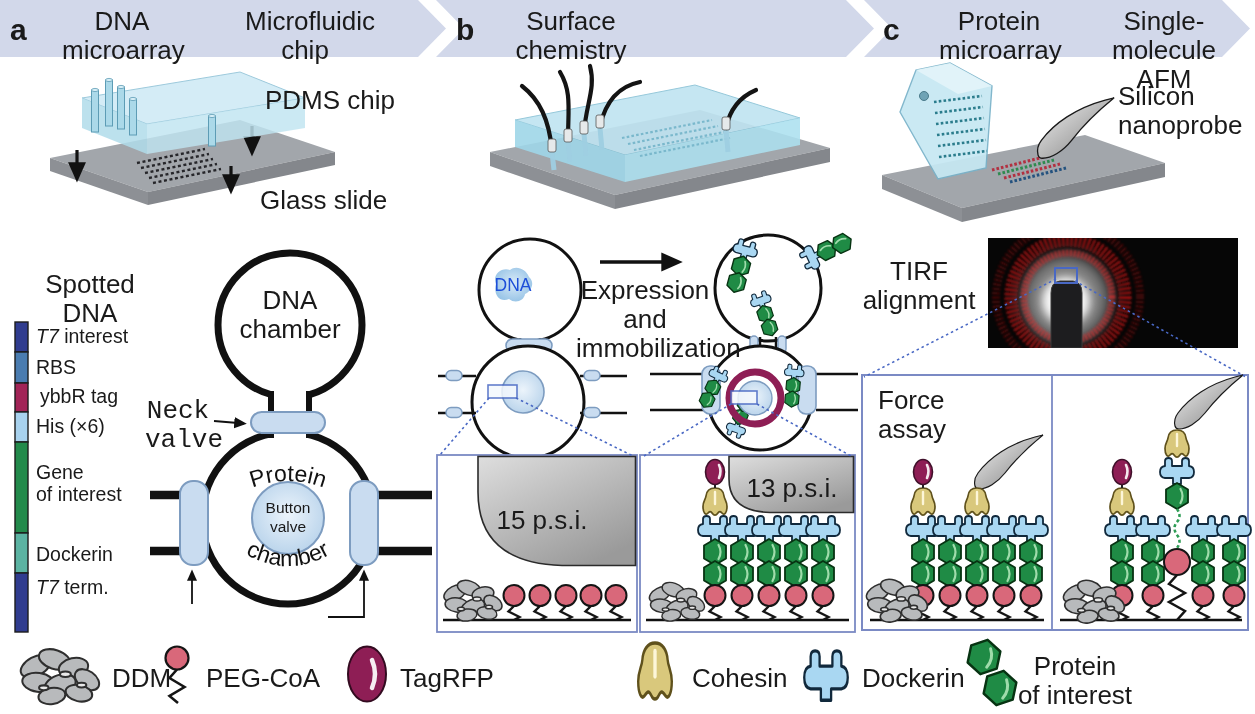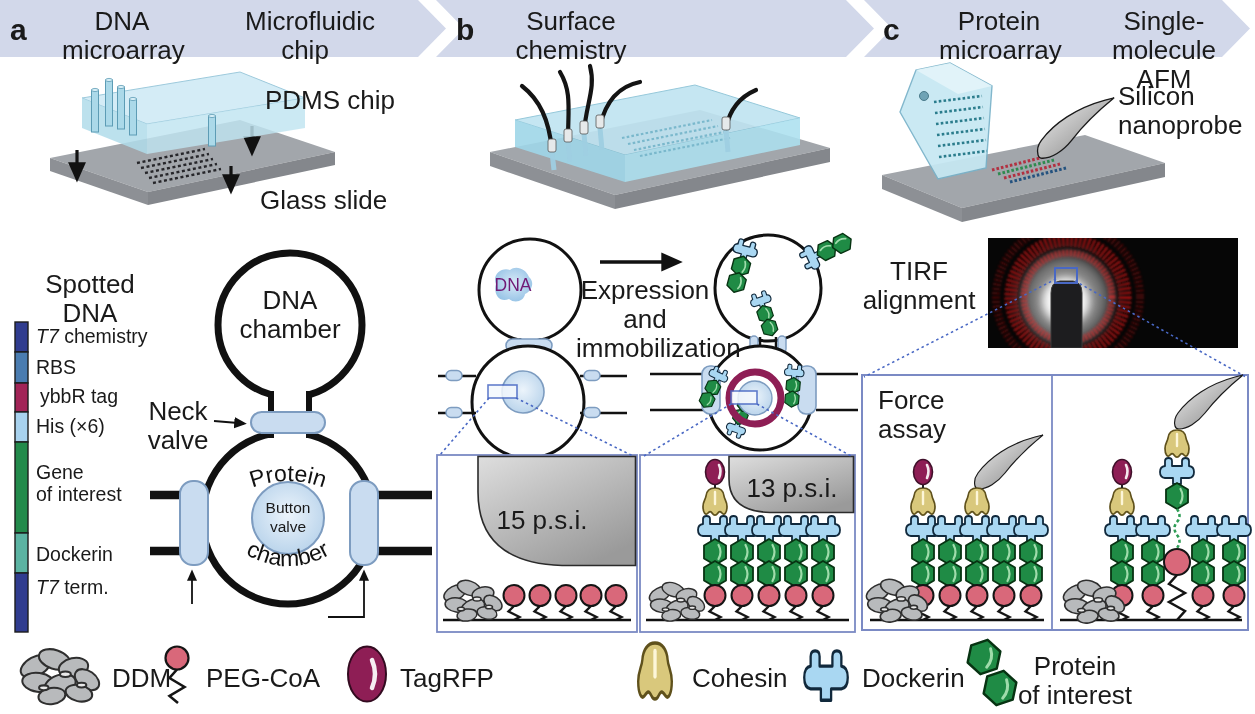--- a/index.html
+++ b/index.html
@@ -401,35 +401,35 @@
 <div class="lbl" style="left:245px;top:7px;width:120px;">Microfluidic chip</div>
 <div class="lbl letter" style="left:456px;top:13px;width:40px;">b</div>
 <div class="lbl" style="left:511px;top:7px;width:120px;">Surface chemistry</div>
 <div class="lbl letter" style="left:883px;top:13px;width:40px;">c</div>
 <div class="lbl" style="left:939px;top:7px;width:120px;">Protein microarray</div>
 <div class="lbl" style="left:1084px;top:7px;width:160px;">Single-molecule AFM</div>
 
 <div class="lbl left" style="left:265px;top:86px;width:135px;">PDMS chip</div>
 <div class="lbl left" style="left:260px;top:186px;width:135px;">Glass slide</div>
 <div class="lbl" style="left:38px;top:270px;width:104px;">Spotted DNA</div>
-<div class="lbl sm" style="left:36px;top:326px;width:120px;"><span class="it">T7</span><span> chemistry</span></div>
+<div class="lbl sm" style="left:36px;top:326px;width:120px;"><span class="it">T7</span><span> interest</span></div>
 <div class="lbl sm" style="left:36px;top:357px;width:120px;"><span>RBS</span></div>
 <div class="lbl sm" style="left:40px;top:386px;width:120px;"><span>ybbR tag</span></div>
 <div class="lbl sm" style="left:36px;top:416px;width:120px;"><span>His (×6)</span></div>
 <div class="lbl sm" style="left:36px;top:462px;width:120px;">
       <span class="blk">Gene</span>
       <span class="blk">of interest</span>
     </div>
 <div class="lbl sm" style="left:36px;top:544px;width:120px;"><span>Dockerin</span></div>
 <div class="lbl sm" style="left:36px;top:577px;width:120px;"><span class="it">T7</span><span> term.</span></div>
 <div class="lbl" style="left:233px;top:286px;width:114px;">DNA chamber</div>
-<div class="lbl" style="left:145px;top:397px;width:66px;">Neck valve</div>
+<div class="lbl" style="left:145px;top:397px;width:66px;font-family:Liberation Mono, monospace;">Neck valve</div>
 <div class="lbl tiny" style="left:256px;top:499px;width:64px;">Button valve</div>
 
-<div class="lbl" style="left:489px;top:276px;width:48px;font-size:17.5px;color:#701a75;">DNA</div>
+<div class="lbl" style="left:489px;top:276px;width:48px;font-size:17.5px;color:#1d4ed8;">DNA</div>
 <div class="lbl" style="left:576px;top:276px;width:138px;">Expression and immobilization</div>
 <div class="lbl" style="left:492px;top:506px;width:100px;">15 p.s.i.</div>
 <div class="lbl" style="left:742px;top:474px;width:100px;">13 p.s.i.</div>
 
 <div class="lbl" style="left:856px;top:257px;width:126px;">TIRF alignment</div>
 <div class="lbl left" style="left:1118px;top:82px;width:137px;">Silicon nanoprobe</div>
 <div class="lbl left" style="left:878px;top:386px;width:130px;">Force assay</div>
 
 <div class="lbl left" style="left:112px;top:664px;width:80px;">DDM</div>
 <div class="lbl left" style="left:206px;top:664px;width:120px;">PEG-CoA</div>

